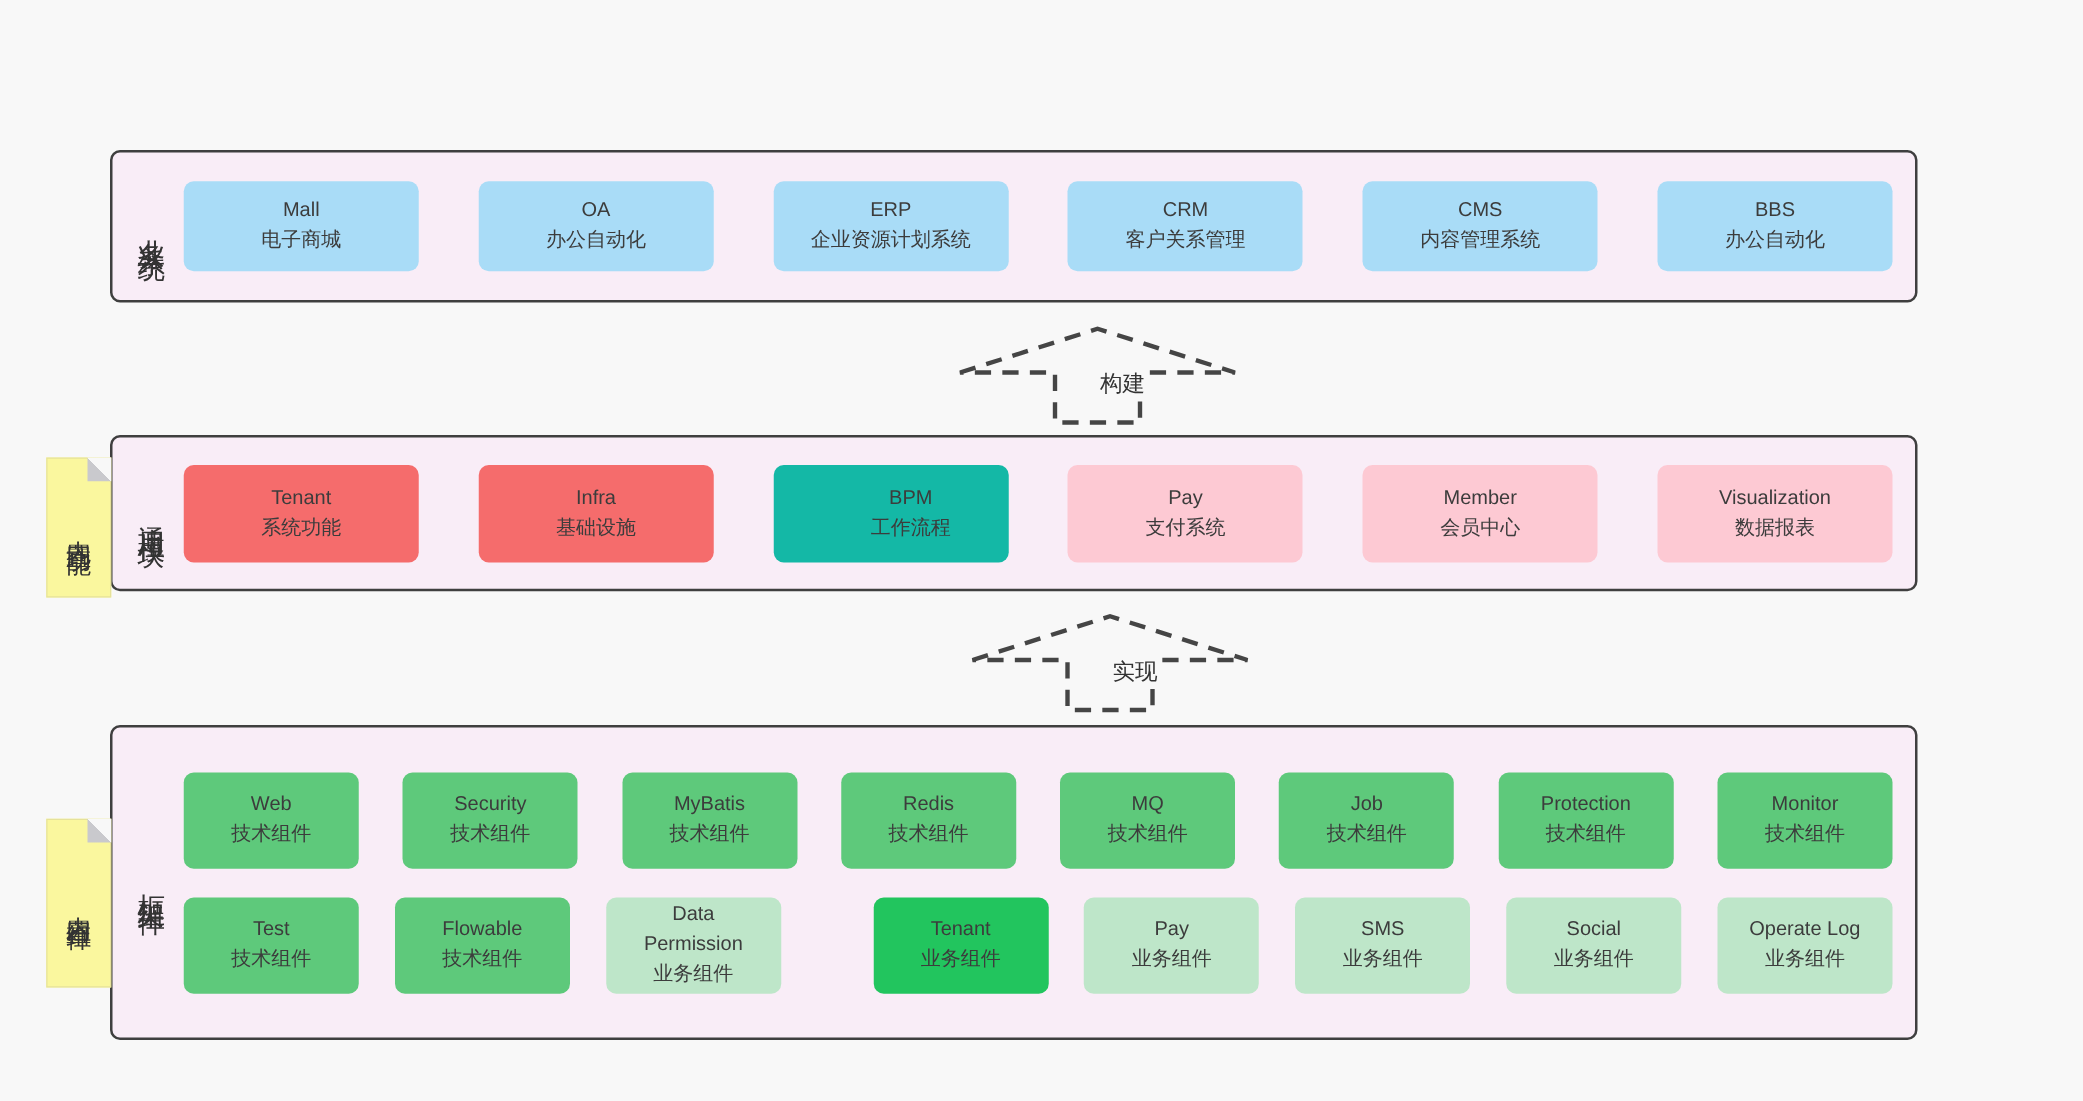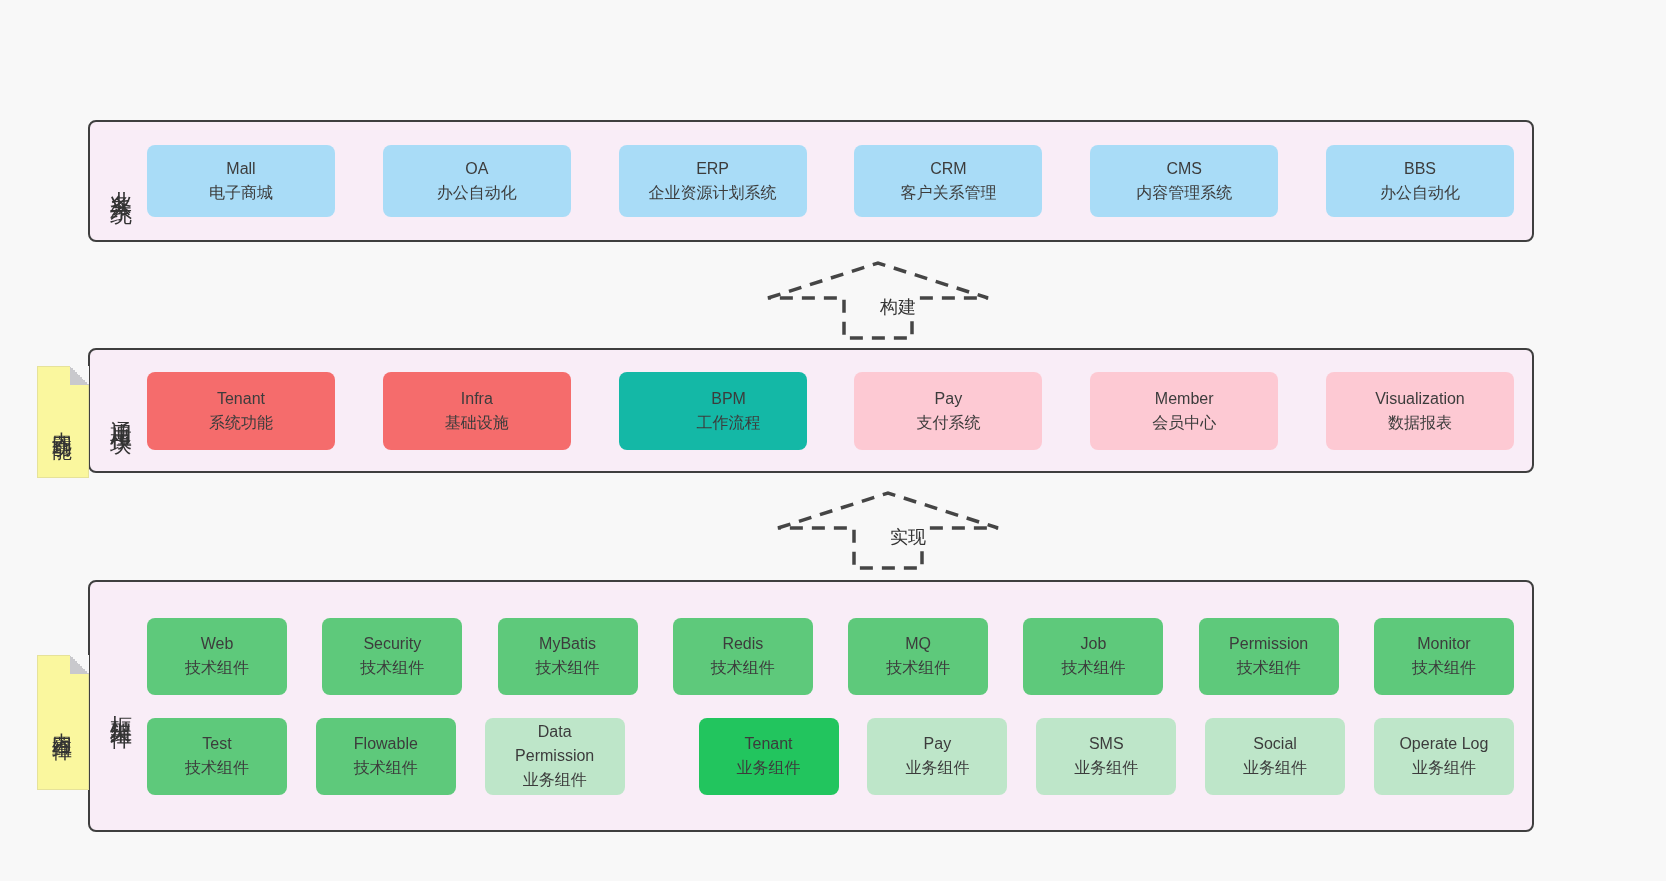--- a/index.html
+++ b/index.html
@@ -187,21 +187,21 @@
           </div>
           <div class="box" style="background: rgb(94, 201, 123);">
             <div class="box-title">MQ</div>
             <div class="box-subtitle">技术组件</div>
           </div>
           <div class="box" style="background: rgb(94, 201, 123);">
             <div class="box-title">Job</div>
             <div class="box-subtitle">技术组件</div>
           </div>
           <div class="box" style="background: rgb(94, 201, 123);">
-            <div class="box-title">Permission</div>
+            <div class="box-title">Protection</div>
             <div class="box-subtitle">技术组件</div>
           </div>
           <div class="box" style="background: rgb(94, 201, 123);">
             <div class="box-title">Monitor</div>
             <div class="box-subtitle">技术组件</div>
           </div>
         </div>
       <div class="box-row">
           <div class="box" style="background: rgb(94, 201, 123);">
             <div class="box-title">Test</div>

